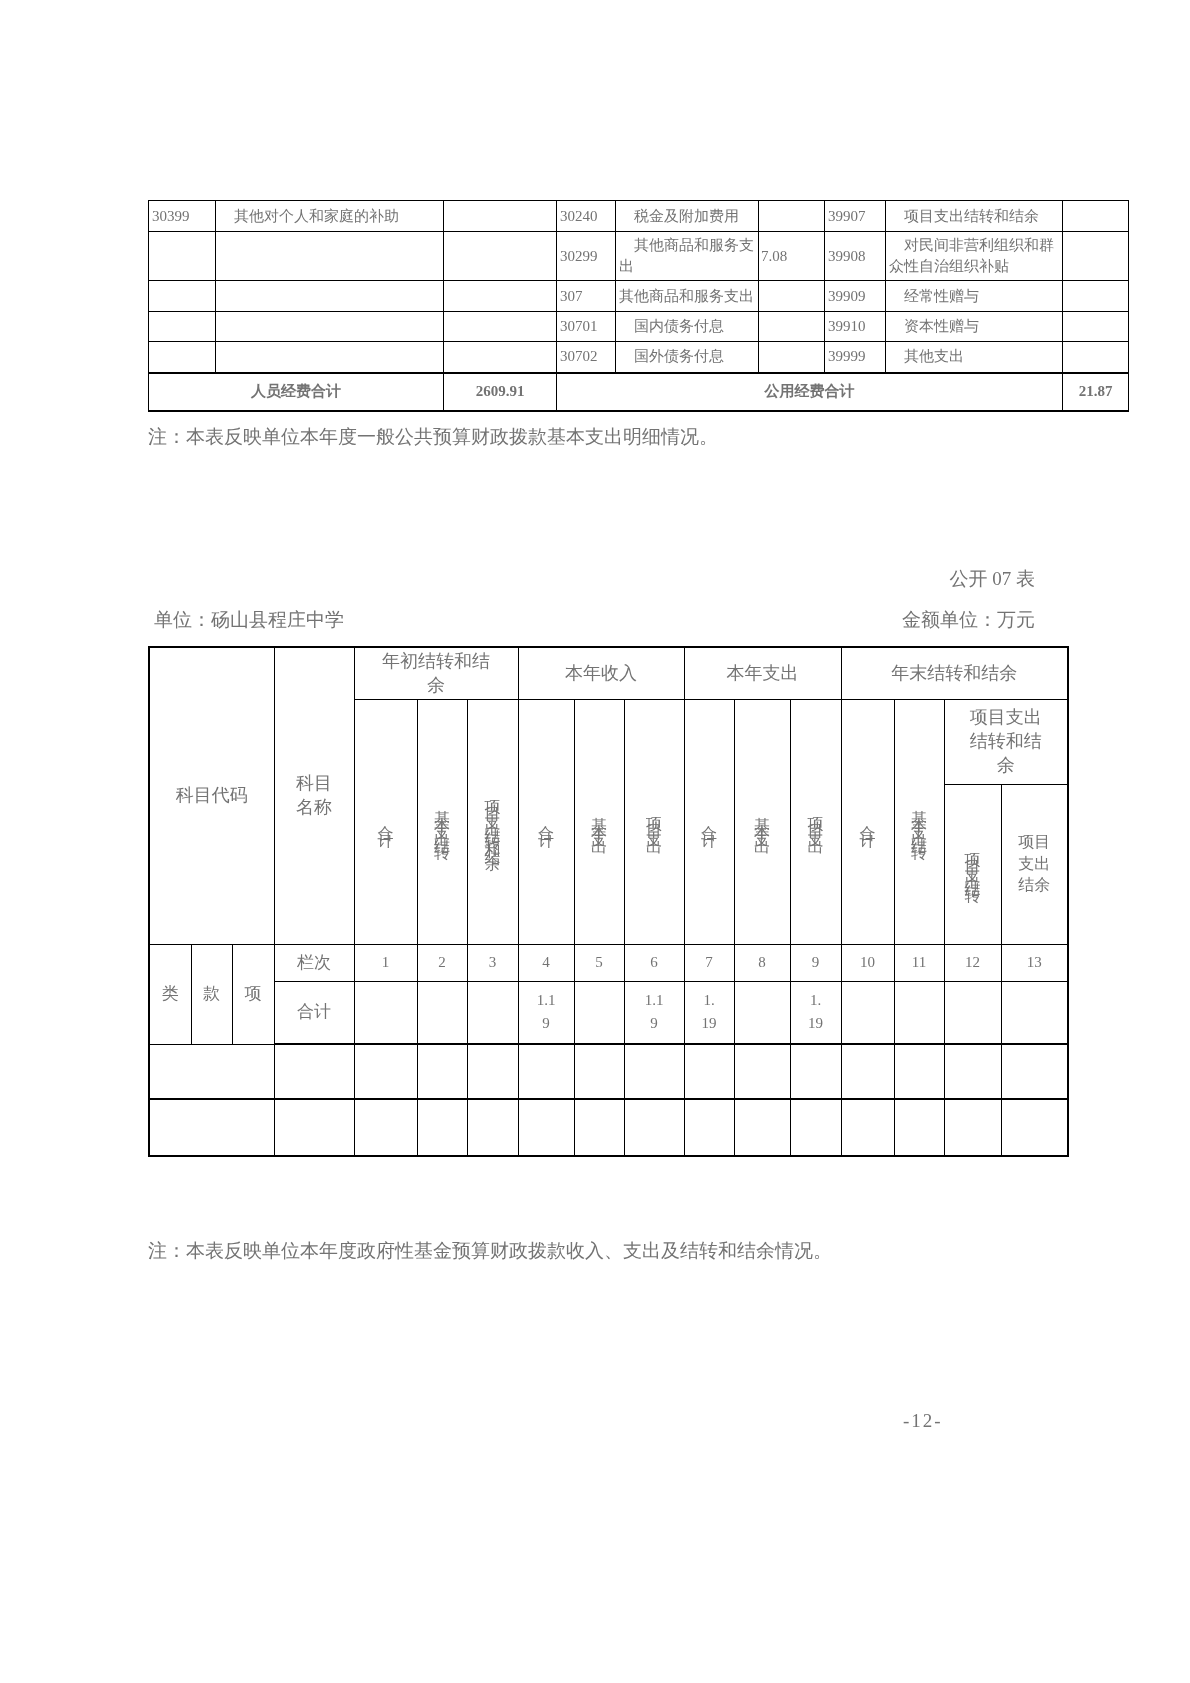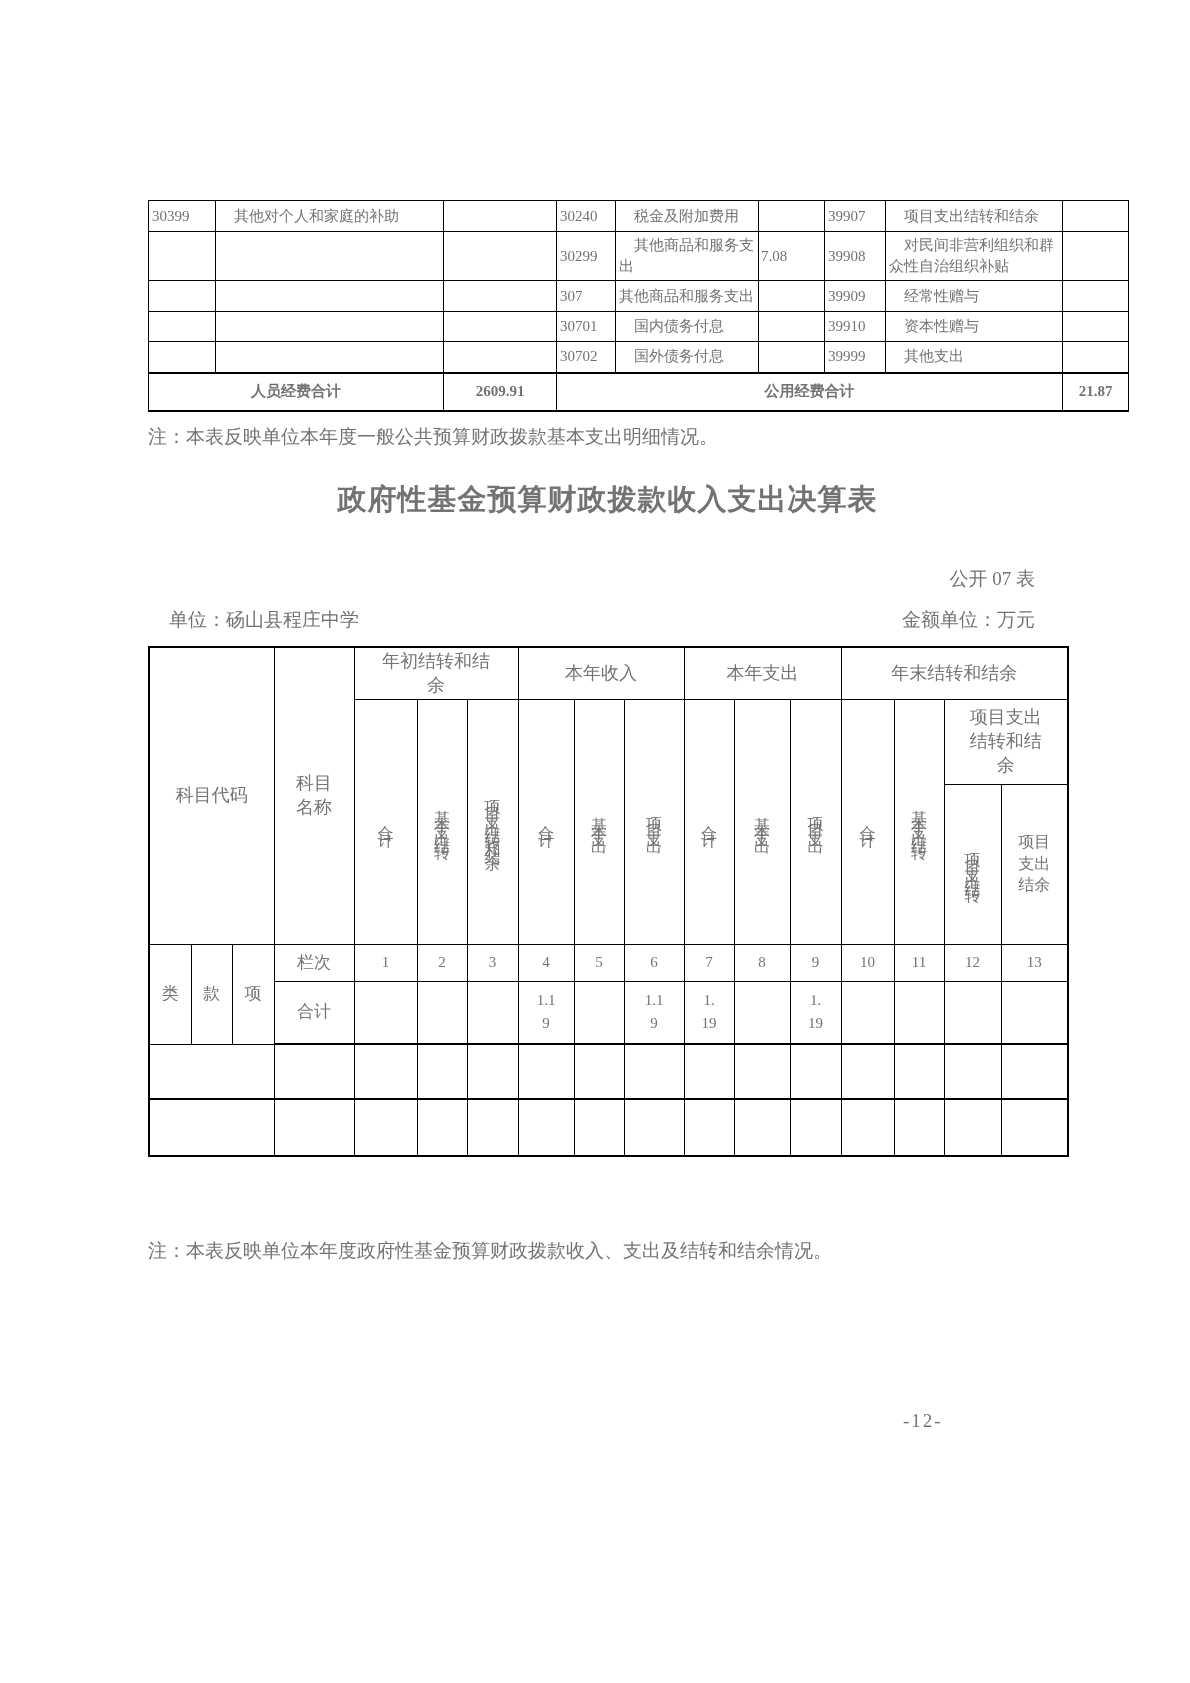--- a/index.html
+++ b/index.html
@@ -32,21 +32,21 @@
   .note1{position:absolute;left:148px;top:424px;font-size:19px;}
 
   
   .title{
     position:absolute;left:148px;top:480px;width:919px;
     text-align:center;font-size:29px;font-weight:bold;letter-spacing:1px;
     font-family:"Liberation Sans","DejaVu Sans",sans-serif;
   }
   .formtag{position:absolute;left:148px;top:566px;width:887px;text-align:right;font-size:19px;}
   .unitline{position:absolute;left:148px;top:607px;width:919px;font-size:19px;}
-  .unitline .uleft{position:absolute;left:6px;top:0;margin-left:15px;}
+  .unitline .uleft{position:absolute;left:6px;top:0;}
   .unitline .uright{position:absolute;right:32px;top:0;}
 
   
   .t2{position:absolute;left:148px;top:646px;width:919px;border:2px solid #000;font-size:16px;}
   .t2 td{text-align:center;vertical-align:middle;}
   .hg{font-size:18px;}
   .hc{font-size:18px;}
   .h1{height:52px;}
   .h2a{height:85px;}
   .h2b{height:160px;}
@@ -149,21 +149,20 @@
       <td colspan="2" class="ctr">人员经费合计</td>
       <td class="valr">2609.91</td>
       <td colspan="5" class="ctr">公用经费合计</td>
       <td class="valr">21.87</td>
     </tr>
   </tbody>
     </table>
 
   <div class="note1">注：本表反映单位本年度一般公共预算财政拨款基本支出明细情况。</div>
 
-  <div class="title">政府性基金预算财政拨款收入支出决算表</div>
   <div class="formtag">公开 07 表</div>
   <div class="unitline">
     <span class="uleft">单位：砀山县程庄中学</span>
     <span class="uright">金额单位：万元</span>
   </div>
 
   <table class="t2">
     <colgroup>
       <col style="width:42px">
         <col style="width:41px">

